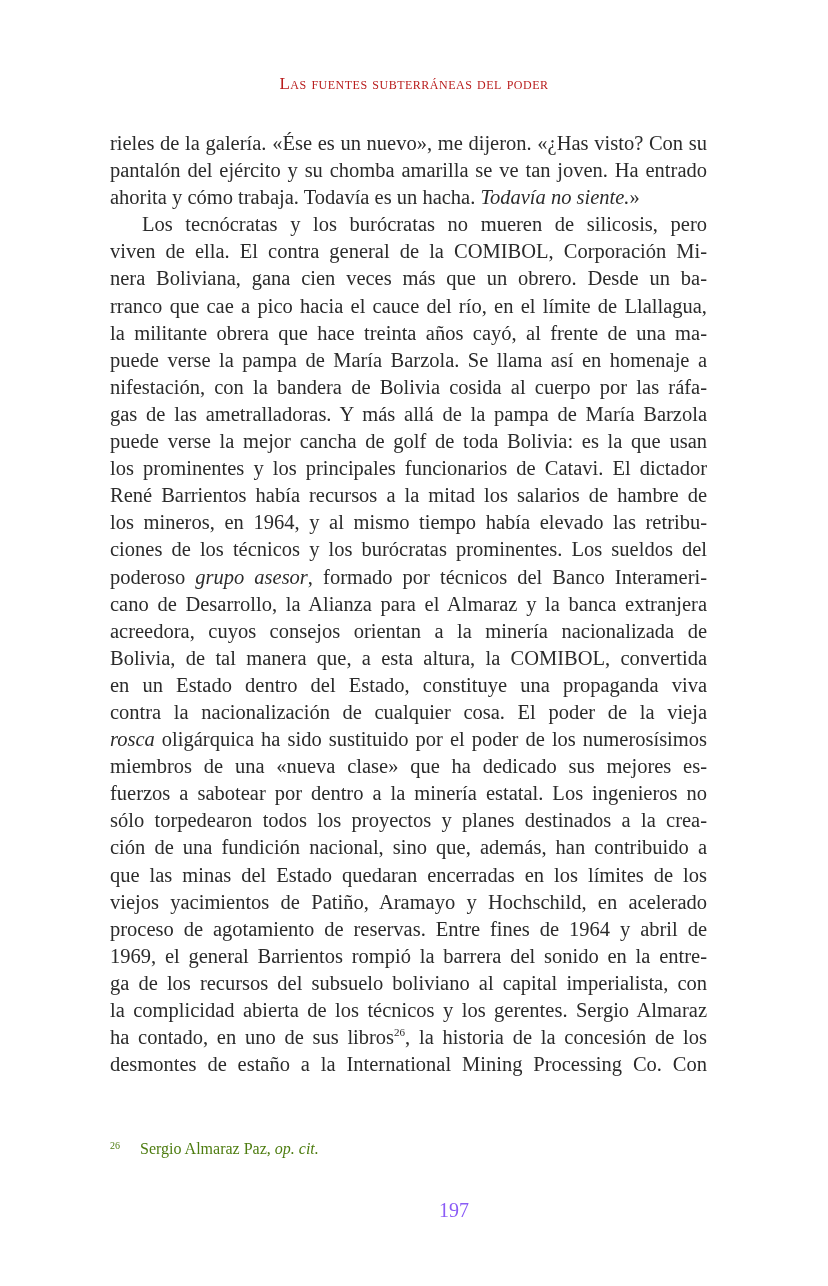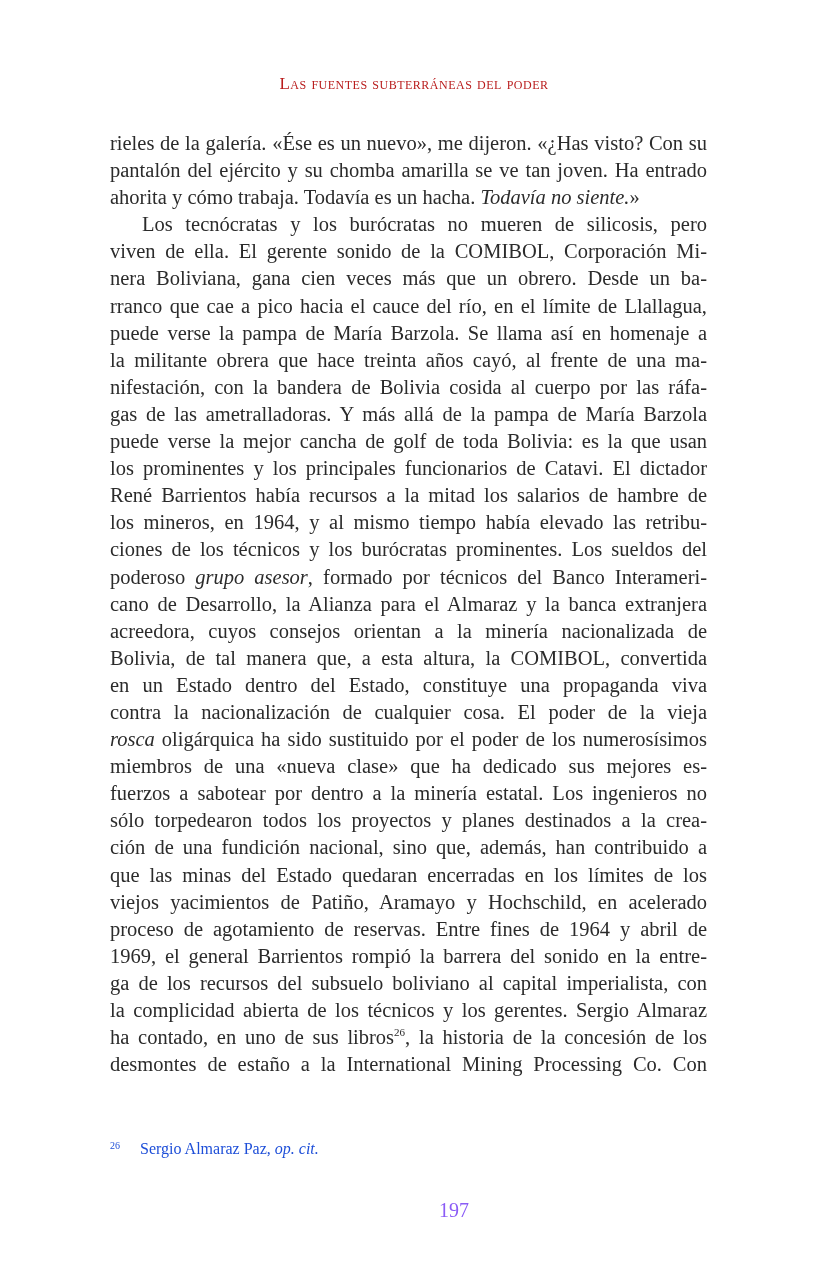--- a/index.html
+++ b/index.html
@@ -7,41 +7,41 @@
            font-family: "Liberation Serif", "DejaVu Serif", serif; color: #2b2b2b; }
     .running-head { position: absolute; top: 74px; left: 0; width: 828px; text-align: center;
            font-size: 17px; letter-spacing: 0.5px; color: #b91c1c; font-variant: small-caps; }
     .body-text { position: absolute; top: 130px; left: 110px; width: 597px; }
     .line { display: block; font-size: 20.5px; line-height: 27.1px; height: 27.1px;
             white-space: nowrap; text-align: justify; text-align-last: justify; }
     .line.last { text-align-last: left; }
     .line.indent { padding-left: 32px; }
     .line i { font-style: italic; }
     sup { font-size: 11px; line-height: 0; vertical-align: 8px; }
-    .footnote { position: absolute; top: 1140px; left: 110px; font-size: 16px; color: #1d4ed8; }
+    .footnote { position: absolute; top: 1140px; left: 110px; font-size: 16px; color: #4d7c0f; }
     .footnote .fn-num { font-size: 10px; vertical-align: 5px; margin-right: 20px; }
     .footnote i { font-style: italic; }
     .folio { position: absolute; top: 1199px; left: 0; width: 828px; text-align: center;
              font-size: 20px; color: #8b5cf6; margin-left: 40px; }
   </style>
 </head>
 <body>
 
 <div class="running-head">Las fuentes subterráneas del poder</div>
 
 <div class="body-text" id="body-text">
     <span class="line">rieles de la galería. «Ése es un nuevo», me dijeron. «¿Has visto? Con su</span>
     <span class="line">pantalón del ejército y su chomba amarilla se ve tan joven. Ha entrado</span>
     <span class="line last"><span>ahorita y cómo trabaja. Todavía es un hacha. </span><i>Todavía no siente.</i><span>»</span></span>
     <span class="line indent">Los tecnócratas y los burócratas no mueren de silicosis, pero</span>
-    <span class="line">viven de ella. El gerente sonido de la COMIBOL, Corporación Mi-</span>
+    <span class="line">viven de ella. El contra general de la COMIBOL, Corporación Mi-</span>
     <span class="line">nera Boliviana, gana cien veces más que un obrero. Desde un ba-</span>
     <span class="line">rranco que cae a pico hacia el cauce del río, en el límite de Llallagua,</span>
+    <span class="line">la militante obrera que hace treinta años cayó, al frente de una ma-</span>
     <span class="line">puede verse la pampa de María Barzola. Se llama así en homenaje a</span>
-    <span class="line">la militante obrera que hace treinta años cayó, al frente de una ma-</span>
     <span class="line">nifestación, con la bandera de Bolivia cosida al cuerpo por las ráfa-</span>
     <span class="line">gas de las ametralladoras. Y más allá de la pampa de María Barzola</span>
     <span class="line">puede verse la mejor cancha de golf de toda Bolivia: es la que usan</span>
     <span class="line">los prominentes y los principales funcionarios de Catavi. El dictador</span>
     <span class="line">René Barrientos había recursos a la mitad los salarios de hambre de</span>
     <span class="line">los mineros, en 1964, y al mismo tiempo había elevado las retribu-</span>
     <span class="line">ciones de los técnicos y los burócratas prominentes. Los sueldos del</span>
     <span class="line"><span>poderoso </span><i>grupo asesor</i><span>, formado por técnicos del Banco Interameri-</span></span>
     <span class="line">cano de Desarrollo, la Alianza para el Almaraz y la banca extranjera</span>
     <span class="line">acreedora, cuyos consejos orientan a la minería nacionalizada de</span>

